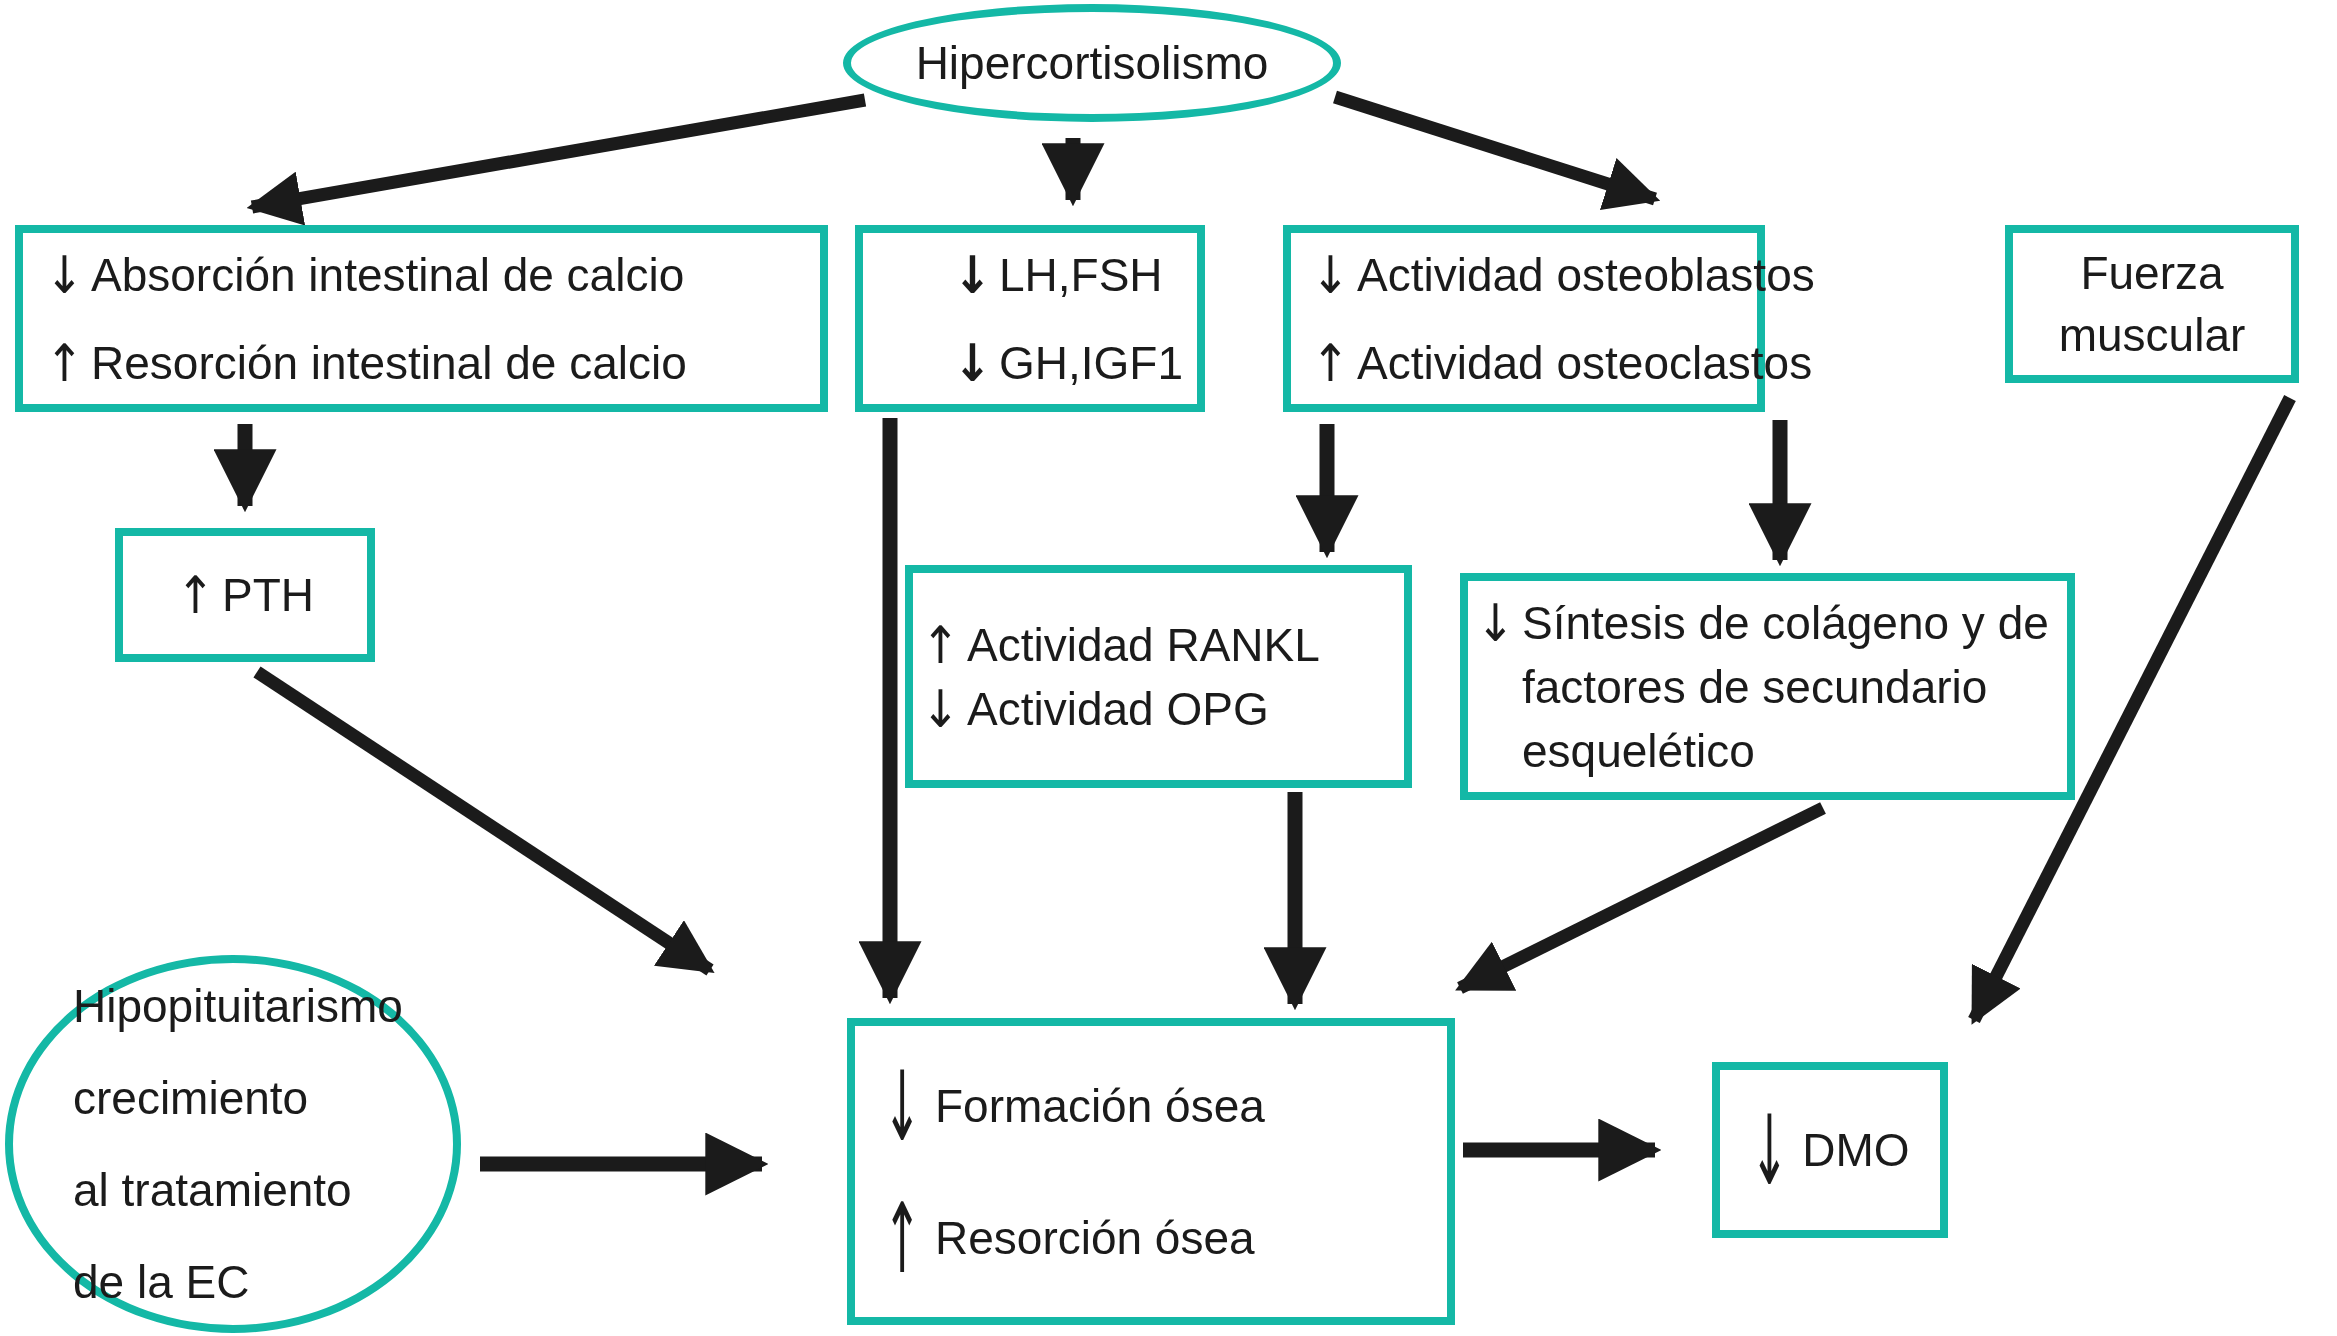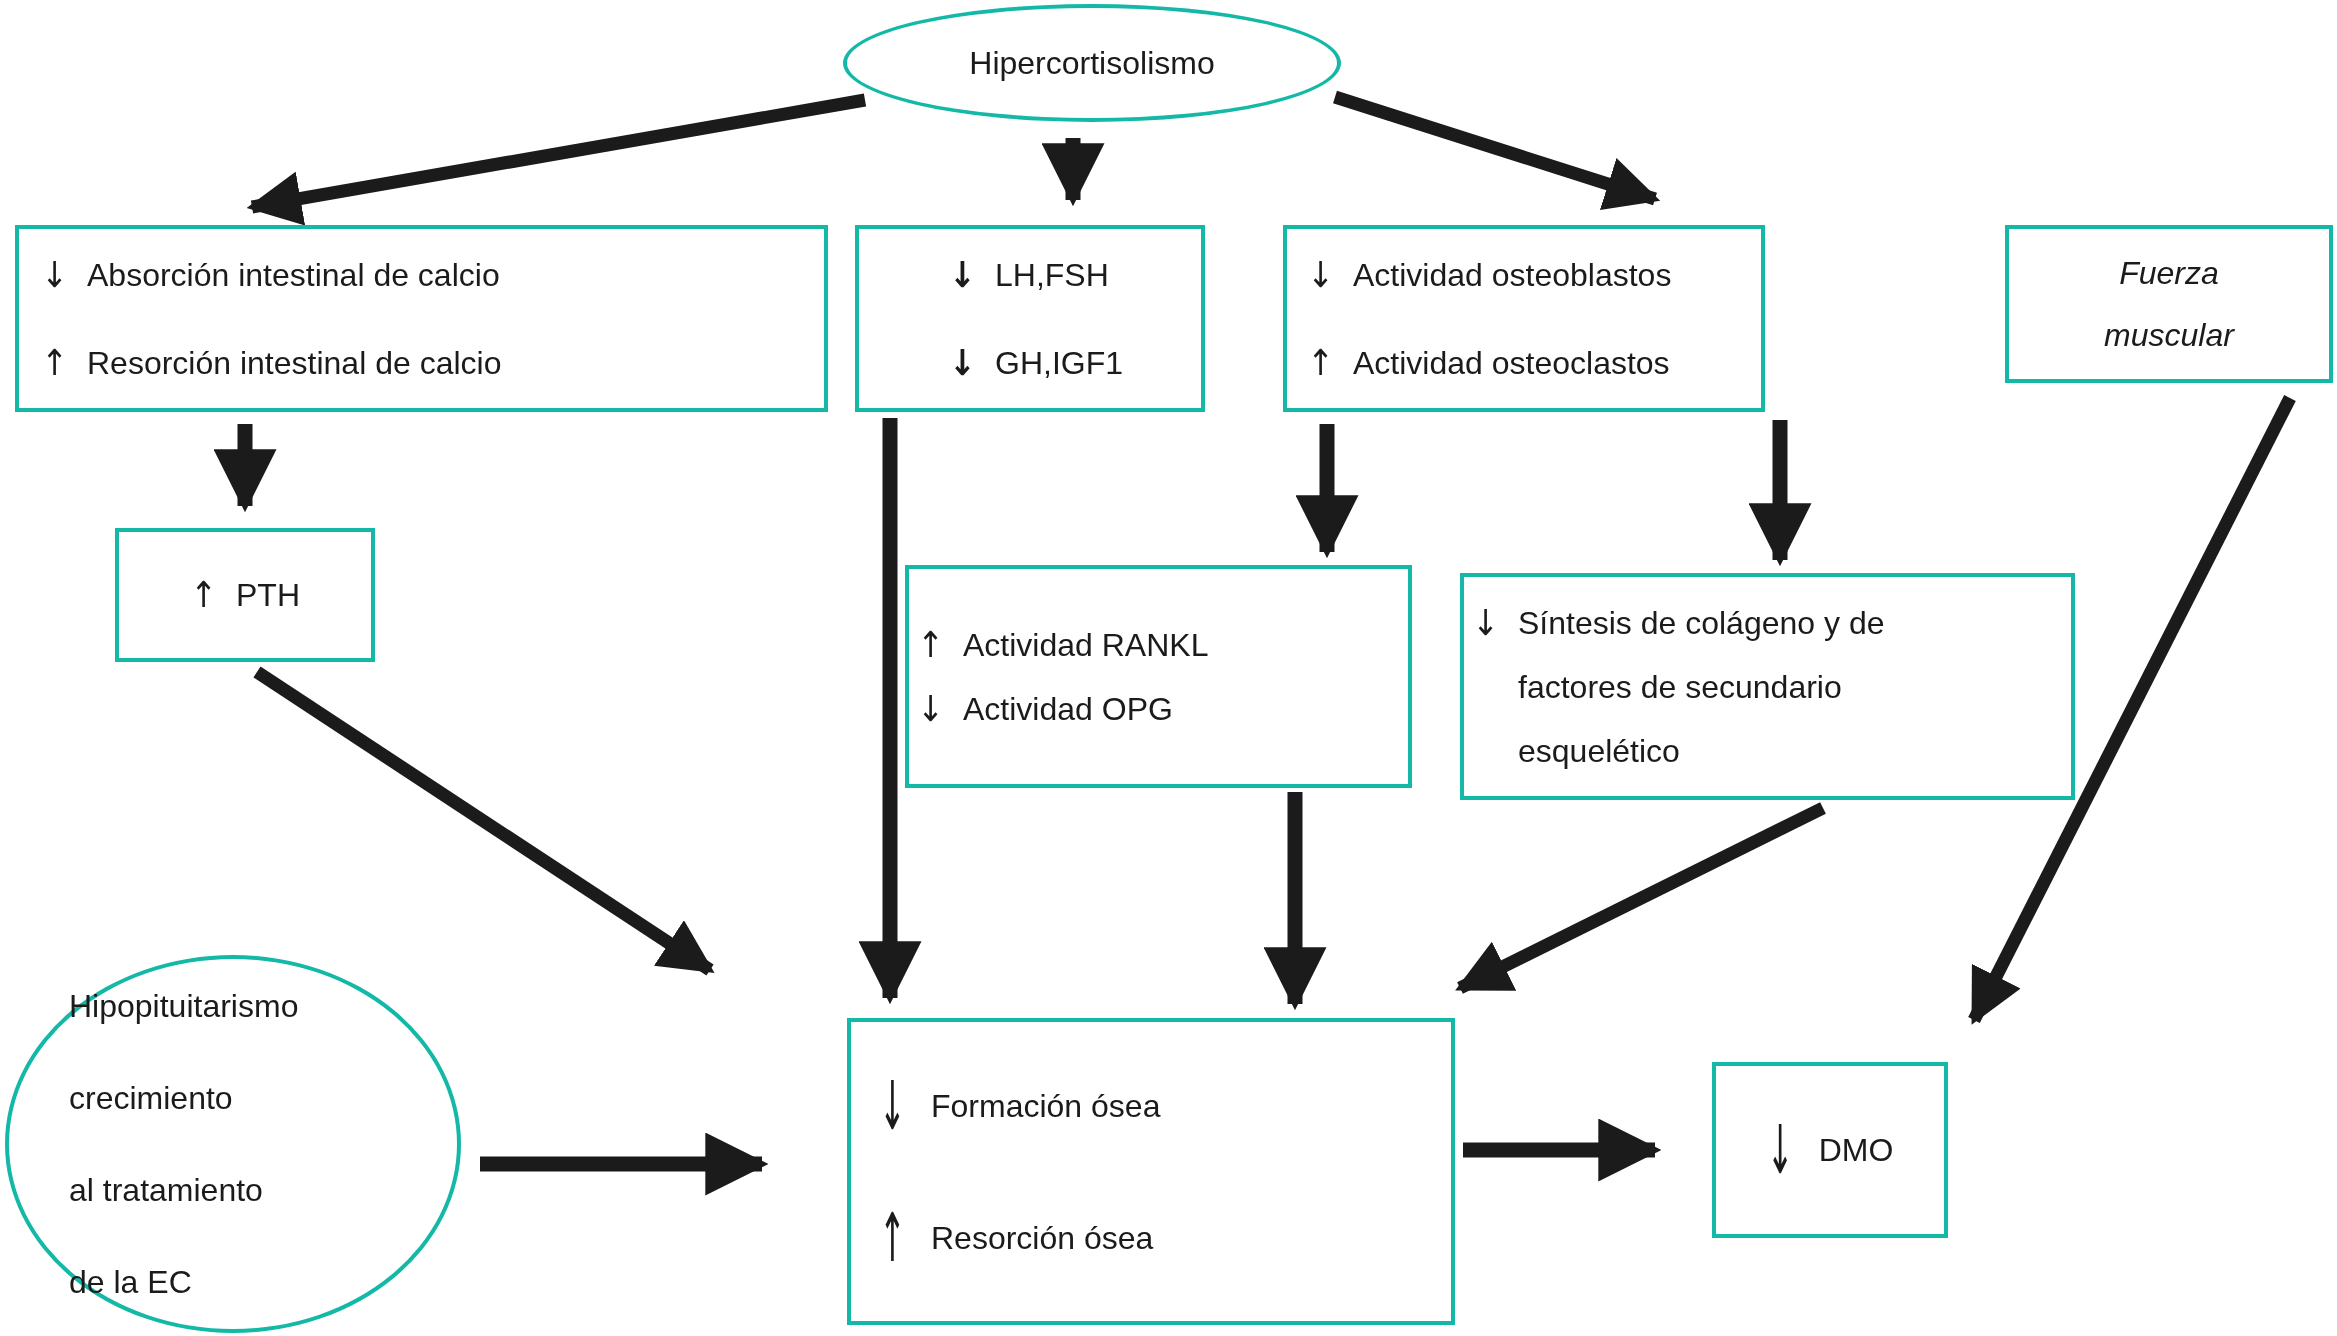--- a/index.html
+++ b/index.html
@@ -7,25 +7,25 @@
     position:relative;
     width:2337px;height:1336px;
     background:#ffffff;
     font-family:"Liberation Sans","DejaVu Sans",sans-serif;
     color:#1b1b1b;
     overflow:hidden;
   }
   .wires{position:absolute;left:0;top:0;width:2337px;height:1336px;}
   .node{
     position:absolute;
-    border:4px solid #14b8a6;
+    border:8px solid #14b8a6;
     background:#ffffff;
     box-sizing:border-box;
     display:flex;flex-direction:column;justify-content:center;
-    font-size:32px;line-height:62px;
+    font-size:46px;line-height:62px;
   }
   .ellipse{border-radius:50%;align-items:center;}
   .line{display:flex;align-items:center;white-space:nowrap;}
   .arr{
     flex:0 0 46px;width:46px;display:inline-block;text-align:left;
     font-family:"DejaVu Sans",sans-serif;
     transform:scaleY(1.12);transform-origin:50% 55%;
   }
   .arr.b{font-weight:bold;}
   .tallarr{
@@ -101,21 +101,21 @@
     <span class="line">
       <span class="arr">↓</span>
       <span>Actividad osteoblastos</span>
     </span>
     <span class="line">
       <span class="arr">↑</span>
       <span>Actividad osteoclastos</span>
     </span>
   </div>
 
-  <div class="node center-lines" style="left:2005px;top:225px;width:328px;height:158px;font-style:italic;">
+  <div class="node center-lines" style="left:2005px;top:225px;width:294px;height:158px;">
     <span class="line">Fuerza</span>
     <span class="line">muscular</span>
   </div>
 
   <div class="node center-lines" style="left:115px;top:528px;width:260px;height:134px;">
     <span class="line">
       <span class="arr">↑</span>
       <span>PTH</span>
     </span>
   </div>

